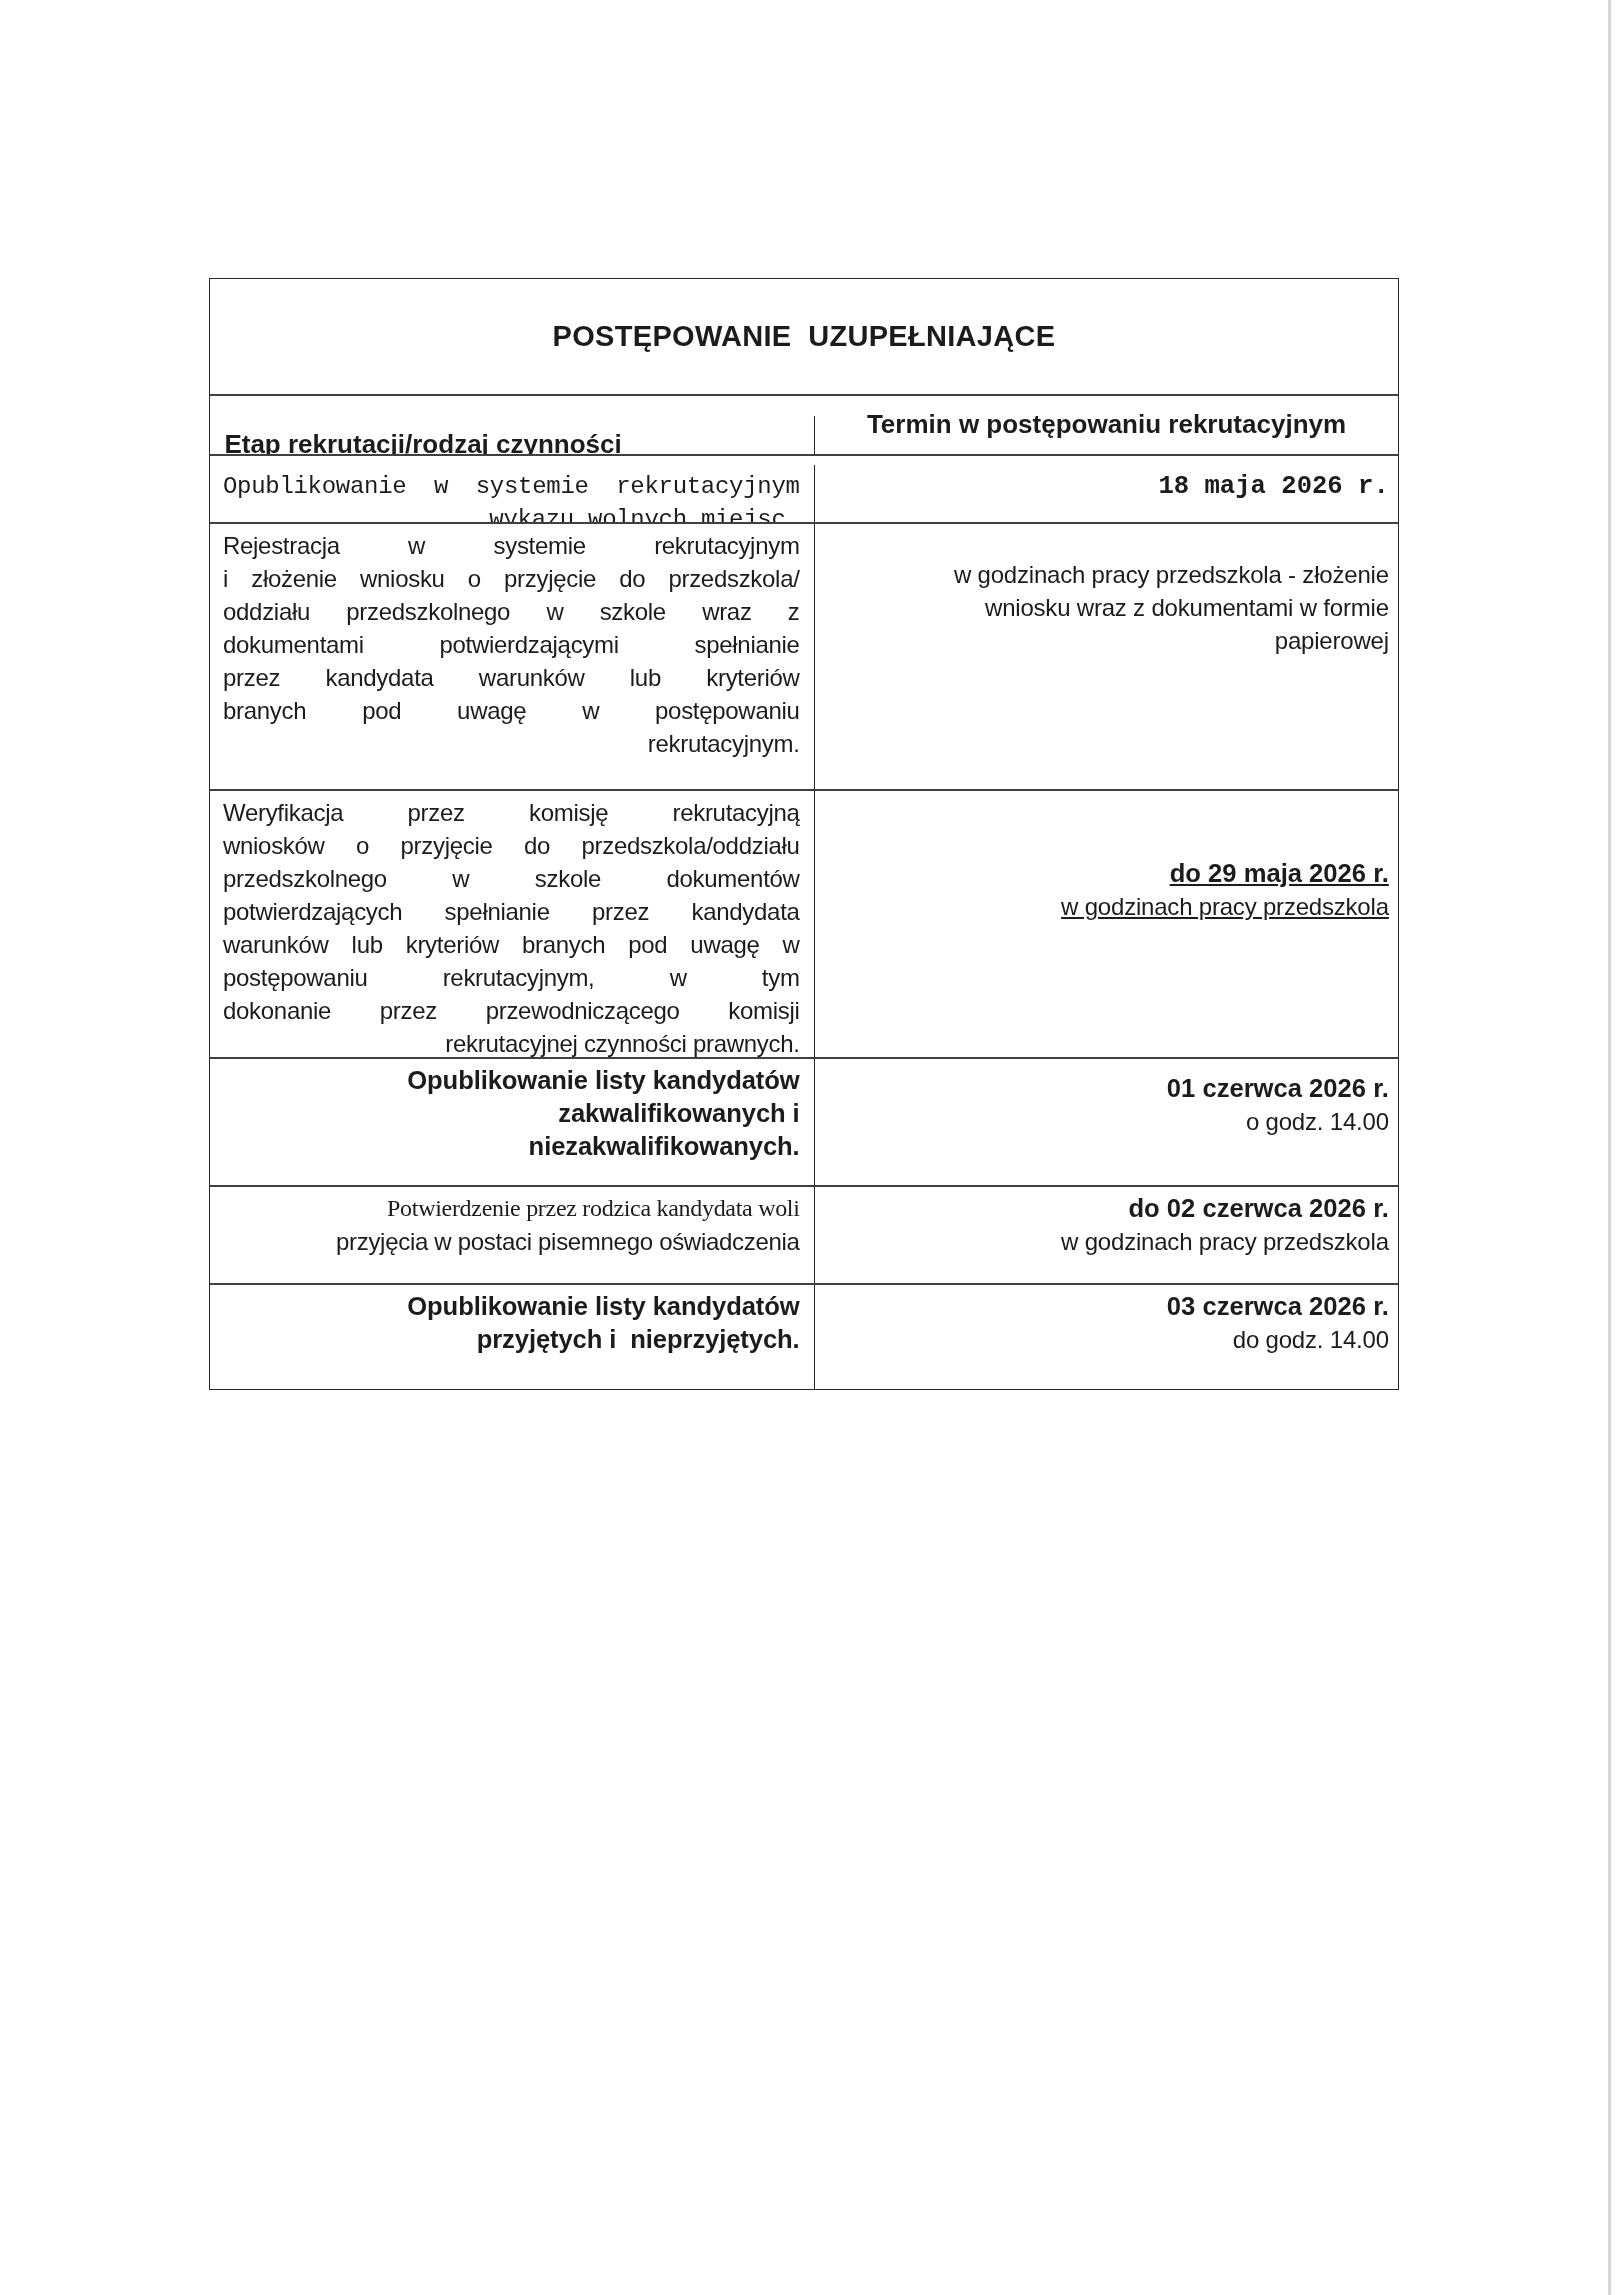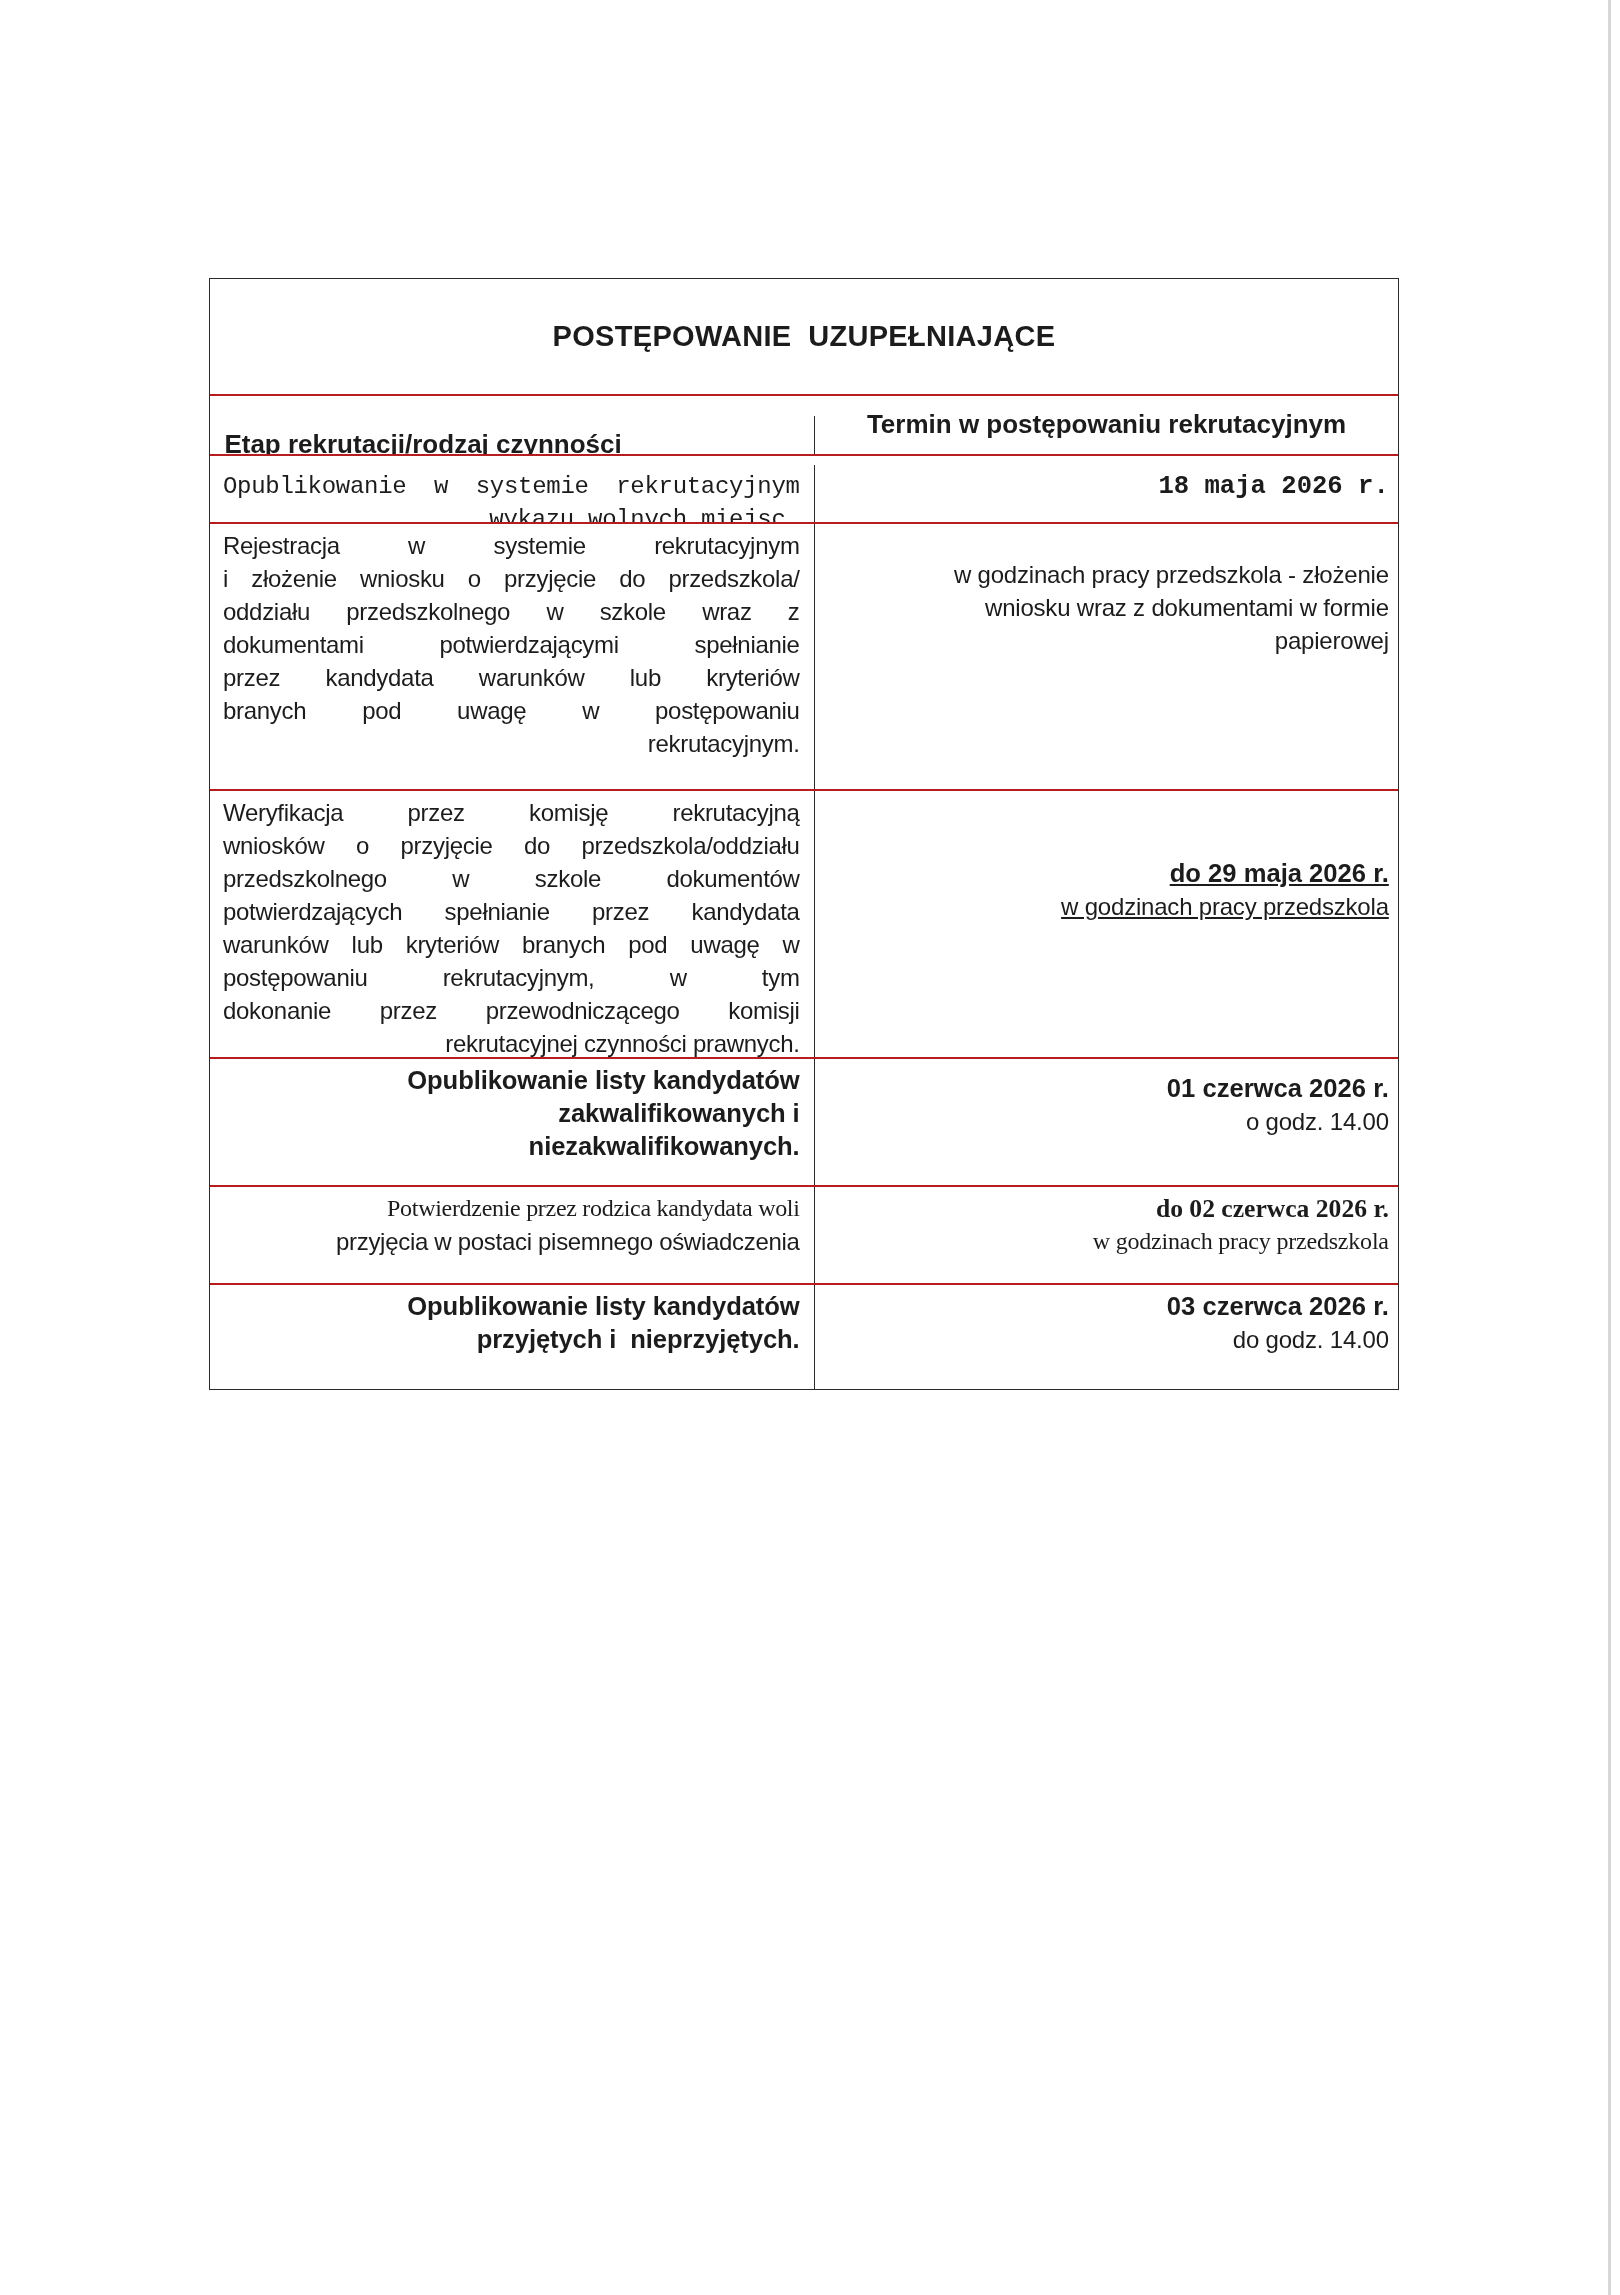--- a/index.html
+++ b/index.html
@@ -29,21 +29,21 @@
       top: 278px;
       width: 1190px;
       height: 1112px;
       border: 1.3px solid #2a2a2a;
       box-sizing: border-box;
     }
     .row {
       position: absolute;
       left: 0;
       right: 0;
-      border-bottom: 2px solid #b91c1c;
+      border-bottom: 2px solid #404040;
       box-sizing: border-box;
     }
     .row.last { border-bottom: none; }
     .cell {
       position: absolute;
       top: 0;
       bottom: 0;
       box-sizing: border-box;
       overflow: hidden;
     }
@@ -246,21 +246,21 @@
         <div class="cell right" style="padding-top: 13px;">
           <span class="line date-bold">01 czerwca 2026 r.</span>
           <span class="line date-normal">o godz. 14.00</span>
         </div>
       </div>
       <div class="row" style="top: 908px; height: 98px;">
         <div class="cell left txt">
           <span class="line" style="white-space: pre; font-family: Liberation Serif, serif;">Potwierdzenie przez rodzica kandydata woli</span>
           <span class="line" style="white-space: pre;">przyjęcia w postaci pisemnego oświadczenia</span>
         </div>
-        <div class="cell right" style="padding-top: 5.2px; font-family: Liberation Serif, serif;">
+        <div class="cell right" style="padding-top: 5.2px;">
           <span class="line date-bold">do 02 czerwca 2026 r.</span>
           <span class="line date-normal">w godzinach pracy przedszkola</span>
         </div>
       </div>
       <div class="row last" style="top: 1006px; height: 105px;">
         <div class="cell left txt bold" style="font-size: 25.6px; letter-spacing: -0.1px;">
           <span class="line" style="white-space: pre;">Opublikowanie listy kandydatów</span>
           <span class="line" style="white-space: pre;">przyjętych i  nieprzyjętych.</span>
         </div>
         <div class="cell right" style="padding-top: 5.2px;">

